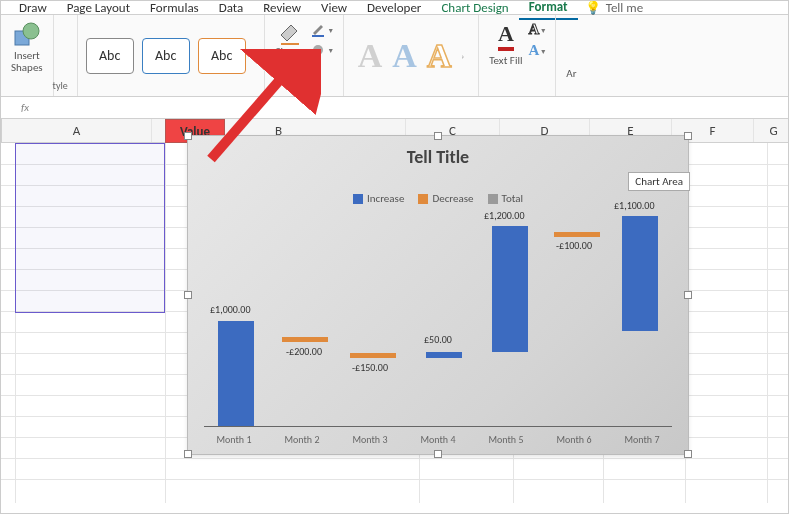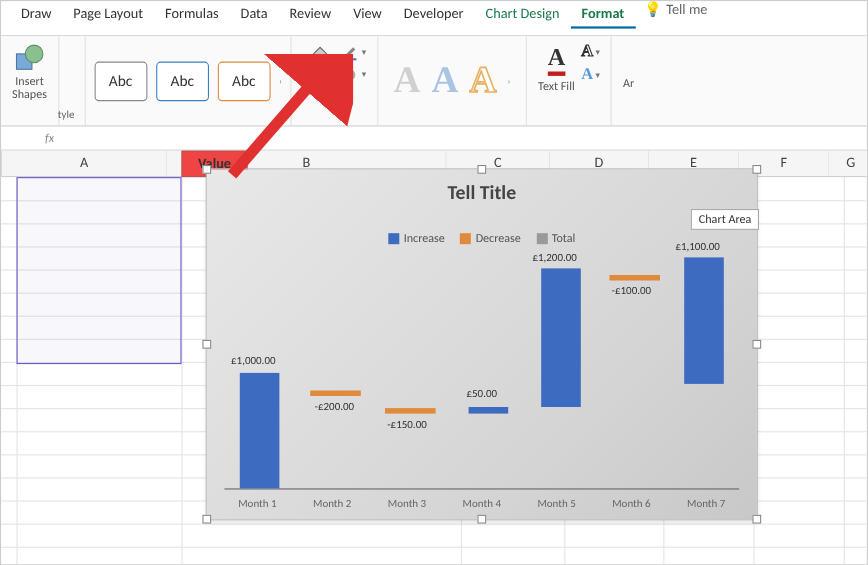--- a/index.html
+++ b/index.html
@@ -1,35 +1,35 @@
 <!DOCTYPE html>
 <html><head>
 <meta charset="utf-8">
 <style>
 *{margin:0;padding:0;box-sizing:border-box;font-family:'Segoe UI',Calibri,Arial,sans-serif}
 body{width:789px;height:514px;background:#fff;overflow:hidden;position:relative;border:1px solid #ccc}
-.ribbon-tabs{display:flex;align-items:flex-start;height:32px;border-bottom:1px solid #d0d0d0;padding:0 8px;gap:0}
+.ribbon-tabs{display:flex;align-items:center;height:14px;border-bottom:1px solid #d0d0d0;padding:0 8px;gap:0}
 .tab{padding:4px 10px;font-size:13px;color:#333;cursor:pointer}
 .tab.active{color:#1a7a4c;font-weight:700;border-bottom:2px solid #0369a1}
 .tab.green{color:#1a7a4c}
 .tellme{display:flex;align-items:center;gap:4px;margin-left:8px;color:#666;font-size:13px}
 .ribbon{display:flex;height:82px;border-bottom:1px solid #d0d0d0;background:#fafafa}
 .group{display:flex;flex-direction:column;align-items:center;justify-content:space-between;padding:6px 10px 4px;border-right:1px solid #e0e0e0}
 .group-label{font-size:10px;color:#666;margin-top:2px}
 .btn-col{display:flex;flex-direction:column;align-items:center;gap:1px}
 .shape-styles{display:flex;align-items:center;gap:8px;padding:6px 8px;border-right:1px solid #e0e0e0}
 .abc{width:48px;height:36px;border:1.5px solid #888;border-radius:4px;display:flex;align-items:center;justify-content:center;font-size:14px;color:#333;background:#fff}
 .abc.blue{border-color:#3a7fc2}
 .abc.orange{border-color:#e08a3c}
 .wa-styles{display:flex;align-items:center;gap:10px;padding:6px 14px;border-right:1px solid #e0e0e0}
 .bigA{font-size:34px;font-weight:700;font-family:'Times New Roman',serif}
 .A1{color:#d0d0d0}
 .A2{color:#a8c5e2}
 .A3{color:#fff;-webkit-text-stroke:1.5px #e8b060}
-.formula-bar{display:flex;align-items:center;height:22px;border-bottom:1px solid #d0d0d0;font-size:11px;color:#888;padding-left:20px}
+.formula-bar{display:flex;align-items:center;height:22px;border-bottom:1px solid #d0d0d0;font-size:11px;color:#888;padding-left:0}
 .fx{font-style:italic;margin-left:6px}
 .sheet{position:relative}
 .col-headers{display:flex;height:24px;border-bottom:1px solid #d0d0d0}
 .rowhead-spacer{width:14px;border-right:1px solid #d0d0d0;background:#f5f5f5}
 .colhead{flex:0 0 auto;display:flex;align-items:center;justify-content:center;font-size:13px;color:#444;border-right:1px solid #e4e4e4;background:#f5f5f5}
 .grid-area{position:relative;height:360px}
 .gridlines{position:absolute;inset:0}
 .gridlines .vline{position:absolute;top:0;bottom:0;width:1px;background:#e4e4e4}
 .gridlines .hline{position:absolute;left:0;right:0;height:1px;background:#e4e4e4}
 .selection{position:absolute;left:14px;top:0;width:150px;height:170px;border:1.5px solid #6a5acd;background:rgba(120,120,200,0.06)}
@@ -137,21 +137,21 @@
             <span class="chev">▾</span>
           </div>
         <div class="small-btn">
             <span style="font-family:serif;font-weight:700;color:#5a9ad8;font-size:15px">A</span>
             <span class="chev">▾</span>
           </div>
       </div>
     </div>
   </div>
   <div class="group" style="border-right:none">
-    <div style="font-size:11px;color:#555;margin-top:30px">Ar</div>
+    <div style="font-size:11px;color:#555;margin-top:46px">Ar</div>
   </div>
 </div>
 
 <div class="formula-bar">
   <span style="width:14px"></span>
   <span class="fx">fx</span>
 </div>
 
 <div class="sheet">
   <div class="col-headers">

